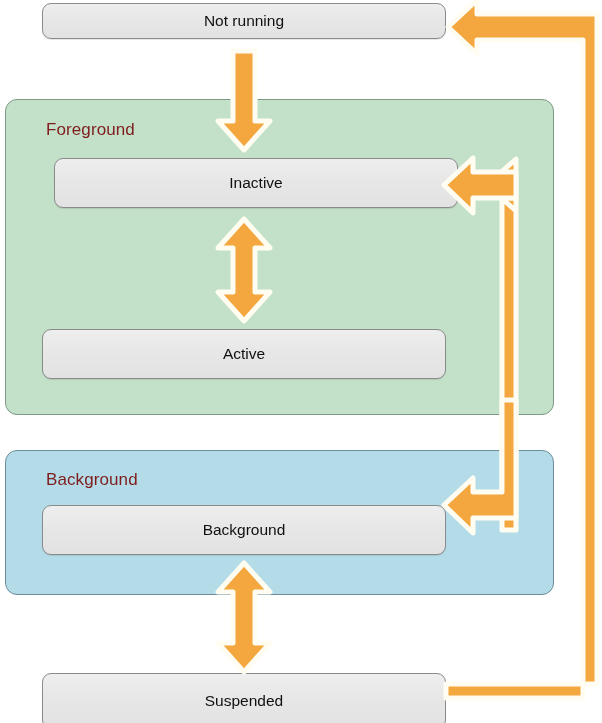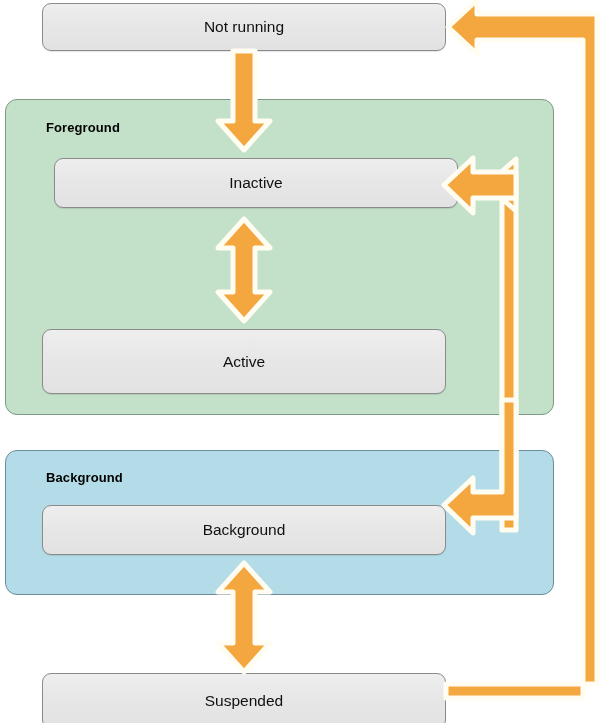--- a/index.html
+++ b/index.html
@@ -37,46 +37,46 @@
   }
   .group-background {
     left: 5px; top: 450px;
     width: 549px; height: 145px;
     background: #b3dce8;
     border-color: #6d8d9c;
   }
   .group-title {
     position: absolute;
     left: 40px;
-    font-size: 13px;
-    font-weight: bold;
-    color: #000000;
+    font-size: 17px;
+    font-weight: normal;
+    color: #7f1d1d;
     letter-spacing: 0.1px;
     white-space: nowrap;
   }
   .group-foreground .group-title { top: 20px; }
   .group-background .group-title { top: 19px; }
 
   
   .state-box {
     position: absolute;
     border-radius: 9px;
     border: 1px solid #8b8b8b;
     background: linear-gradient(to bottom, #eeeeee 0%, #e7e7e7 45%, #e2e2e2 100%);
     box-sizing: border-box;
     display: flex;
     align-items: center;
     justify-content: center;
     color: #101010;
     font-size: 15.5px;
     box-shadow: 0 1px 1px rgba(0,0,0,0.10);
   }
-  .state-not-running { left: 42px; top: 3px;   width: 404px; height: 48px; }
+  .state-not-running { left: 42px; top: 3px;   width: 404px; height: 36px; }
   .state-inactive    { left: 42px; top: 158px; width: 404px; height: 50px; margin-left: 12px; }
-  .state-active      { left: 42px; top: 329px; width: 404px; height: 65px; }
+  .state-active      { left: 42px; top: 329px; width: 404px; height: 50px; }
   .state-background  { left: 42px; top: 505px; width: 404px; height: 50px; }
   .state-suspended   { left: 42px; top: 673px; width: 404px; height: 56px; }
 
   
   #arrow-layer {
     position: absolute;
     left: 0; top: 0;
     width: 602px; height: 723px;
     pointer-events: none;
   }

